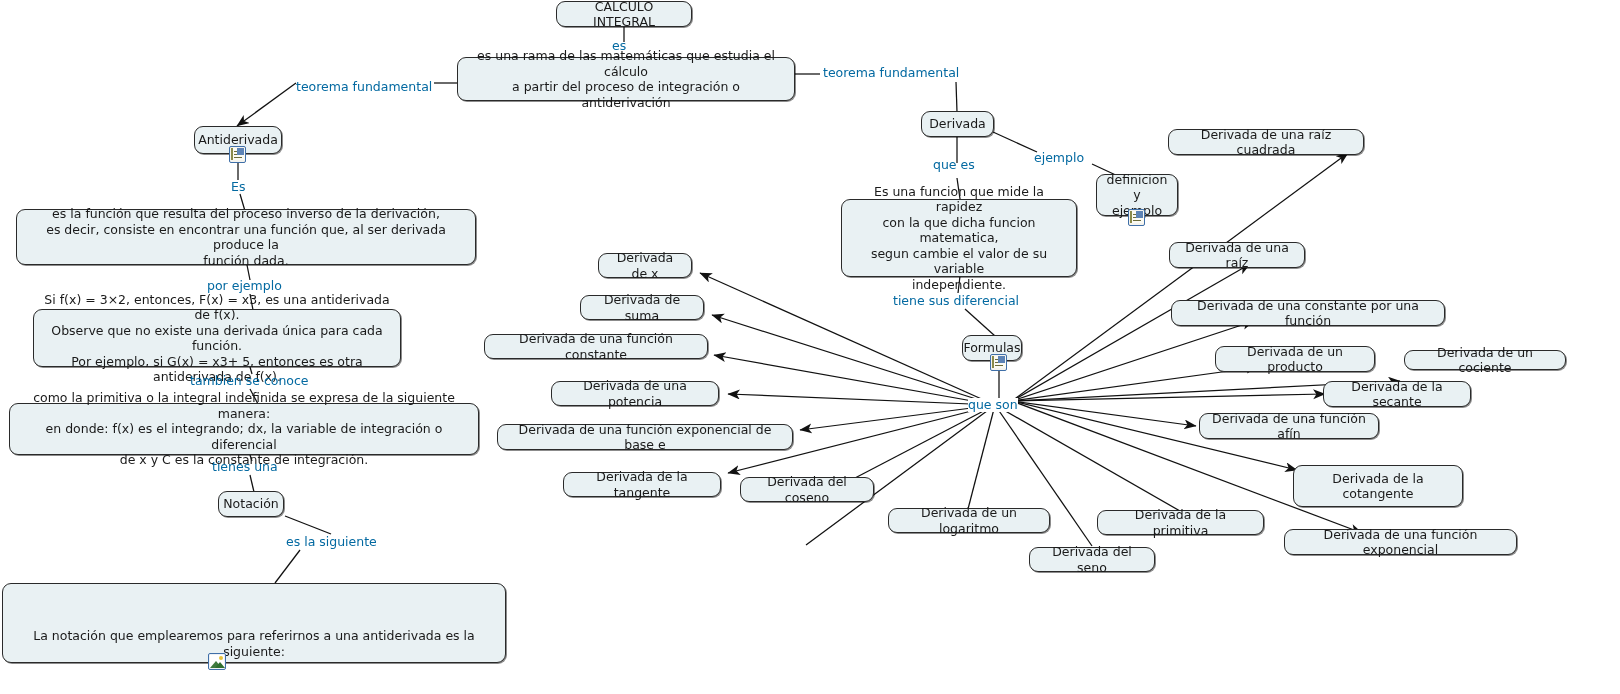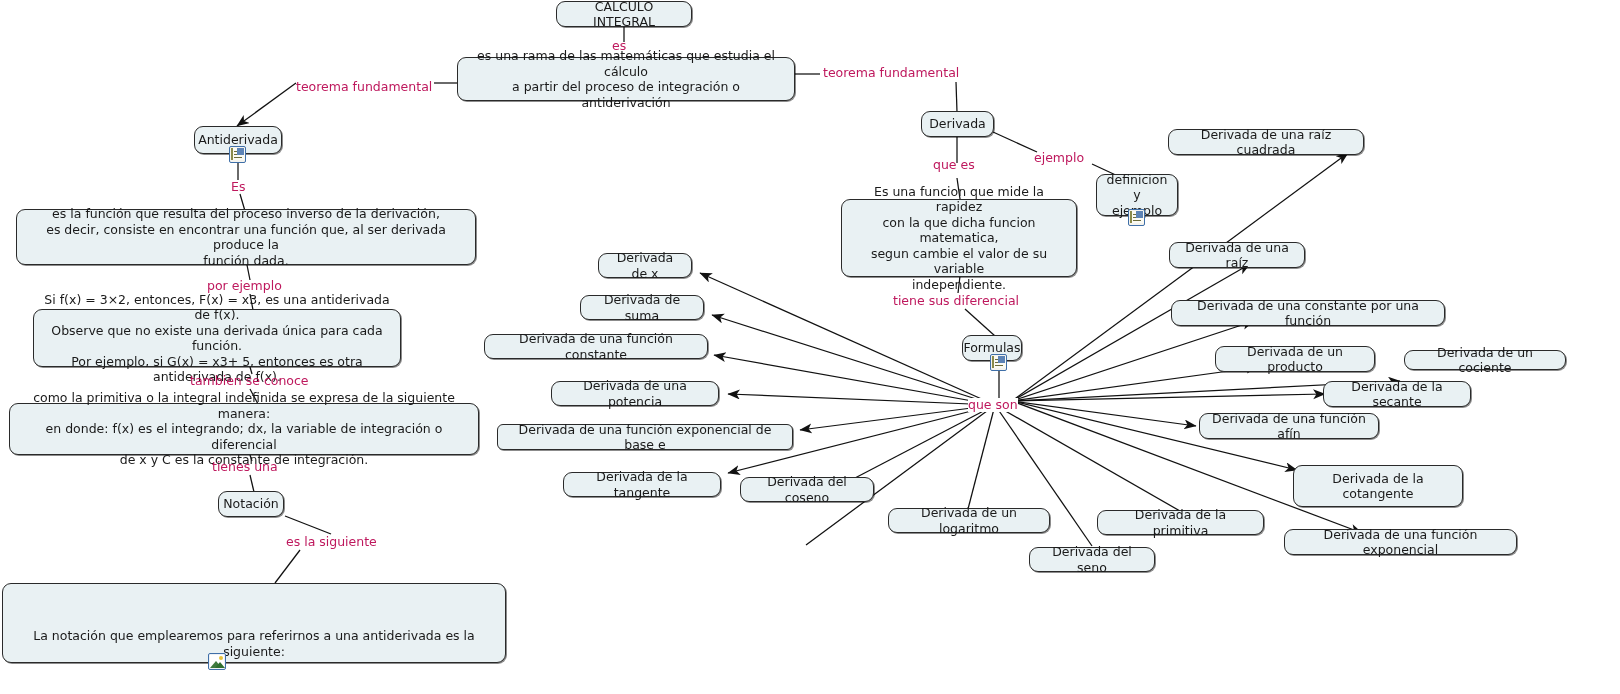--- a/index.html
+++ b/index.html
@@ -36,21 +36,21 @@
     align-items: center;
     justify-content: center;
     padding: 3px 9px;
     box-shadow: 1px 1px 0 rgba(0,0,0,0.45);
     white-space: pre-line;
   }
   .linklabel {
     position: absolute;
     font-size: 12.5px;
     line-height: 14px;
-    color: #be185d;
+    color: #0369a1;
     background: transparent;
     white-space: nowrap;
     text-align: left;
   }
   .doc-icon {
     position: absolute;
     width: 17px;
     height: 17px;
     border: 1.5px solid #3f6fa8;
     border-radius: 2px;
@@ -277,21 +277,21 @@
   </div>
   <div class="node" style="left:580px; top:295px; width:124px; height:25px;">
     <span>Derivada de suma</span>
   </div>
   <div class="node" style="left:484px; top:334px; width:224px; height:25px;">
     <span>Derivada de una función constante</span>
   </div>
   <div class="node" style="left:551px; top:381px; width:168px; height:25px;">
     <span>Derivada de una potencia</span>
   </div>
-  <div class="node" style="left:497px; top:424px; width:296px; height:26px;border-radius:6px;">
+  <div class="node" style="left:497px; top:424px; width:296px; height:26px;">
     <span>Derivada de una función exponencial de base e</span>
   </div>
   <div class="node" style="left:563px; top:472px; width:158px; height:25px;">
     <span>Derivada de la tangente</span>
   </div>
   <div class="node" style="left:740px; top:477px; width:134px; height:25px;">
     <span>Derivada del coseno</span>
   </div>
   <div class="node" style="left:888px; top:508px; width:162px; height:25px;">
     <span>Derivada de un logaritmo</span>

